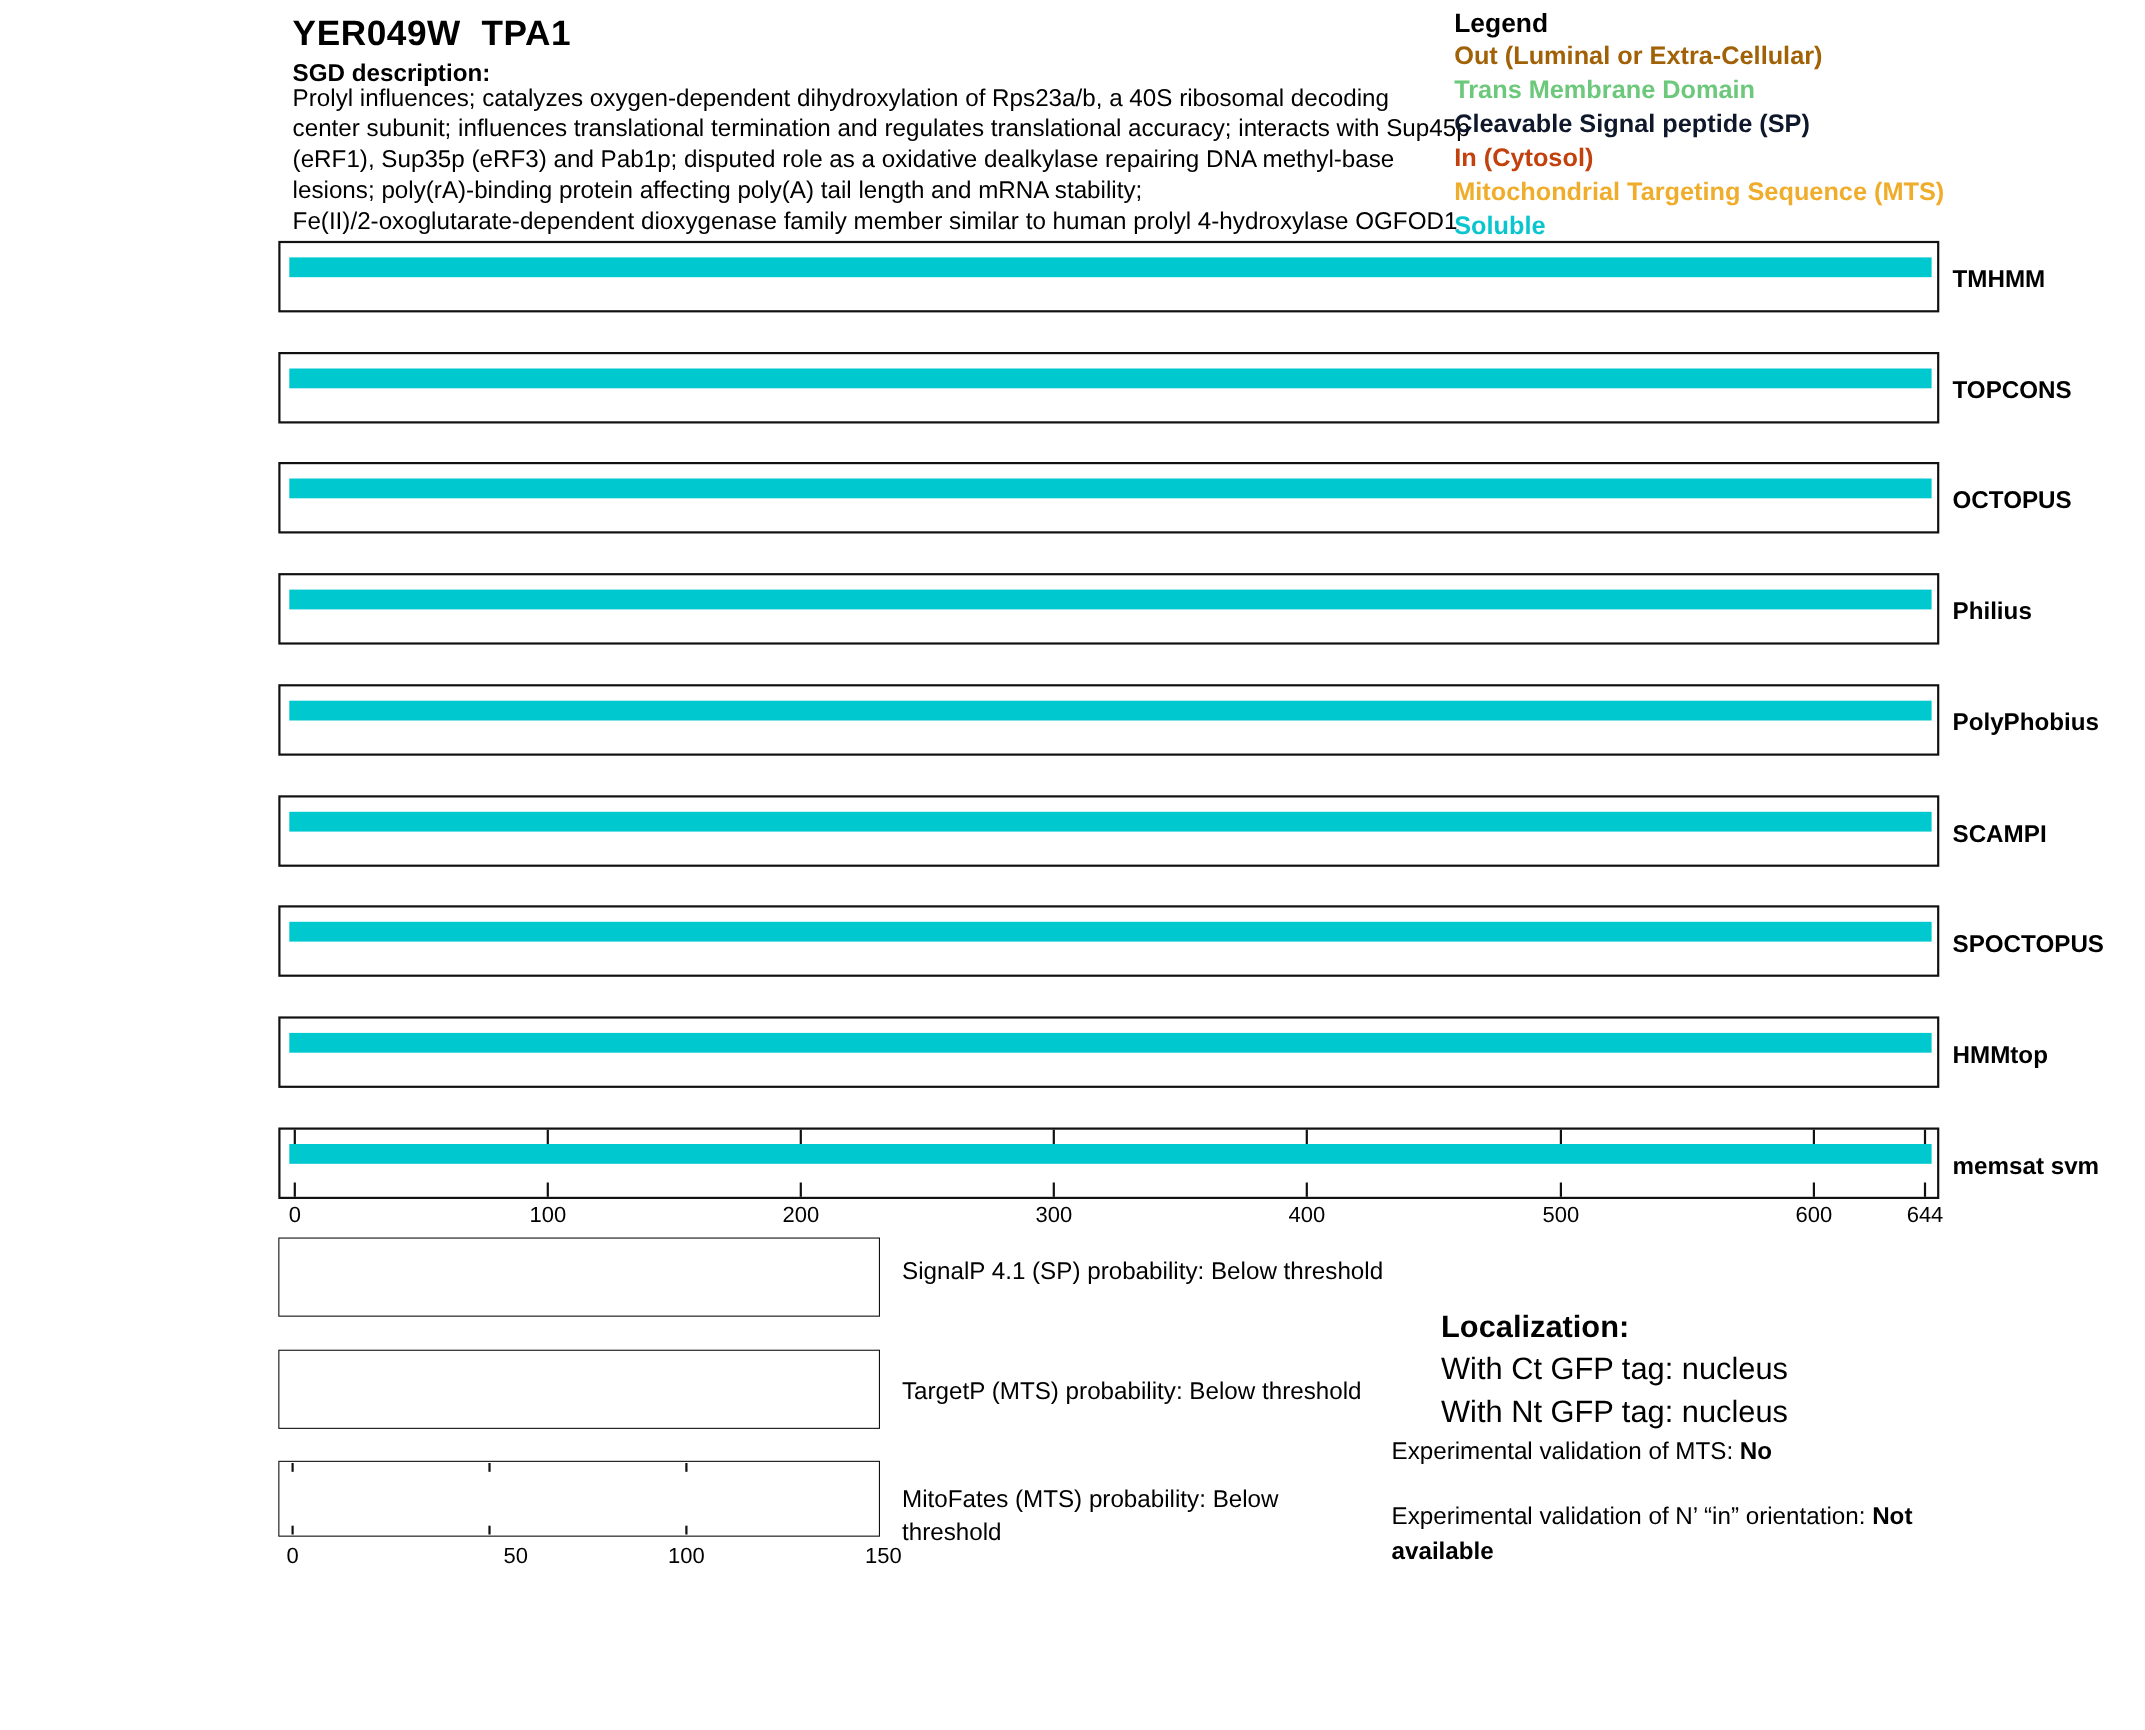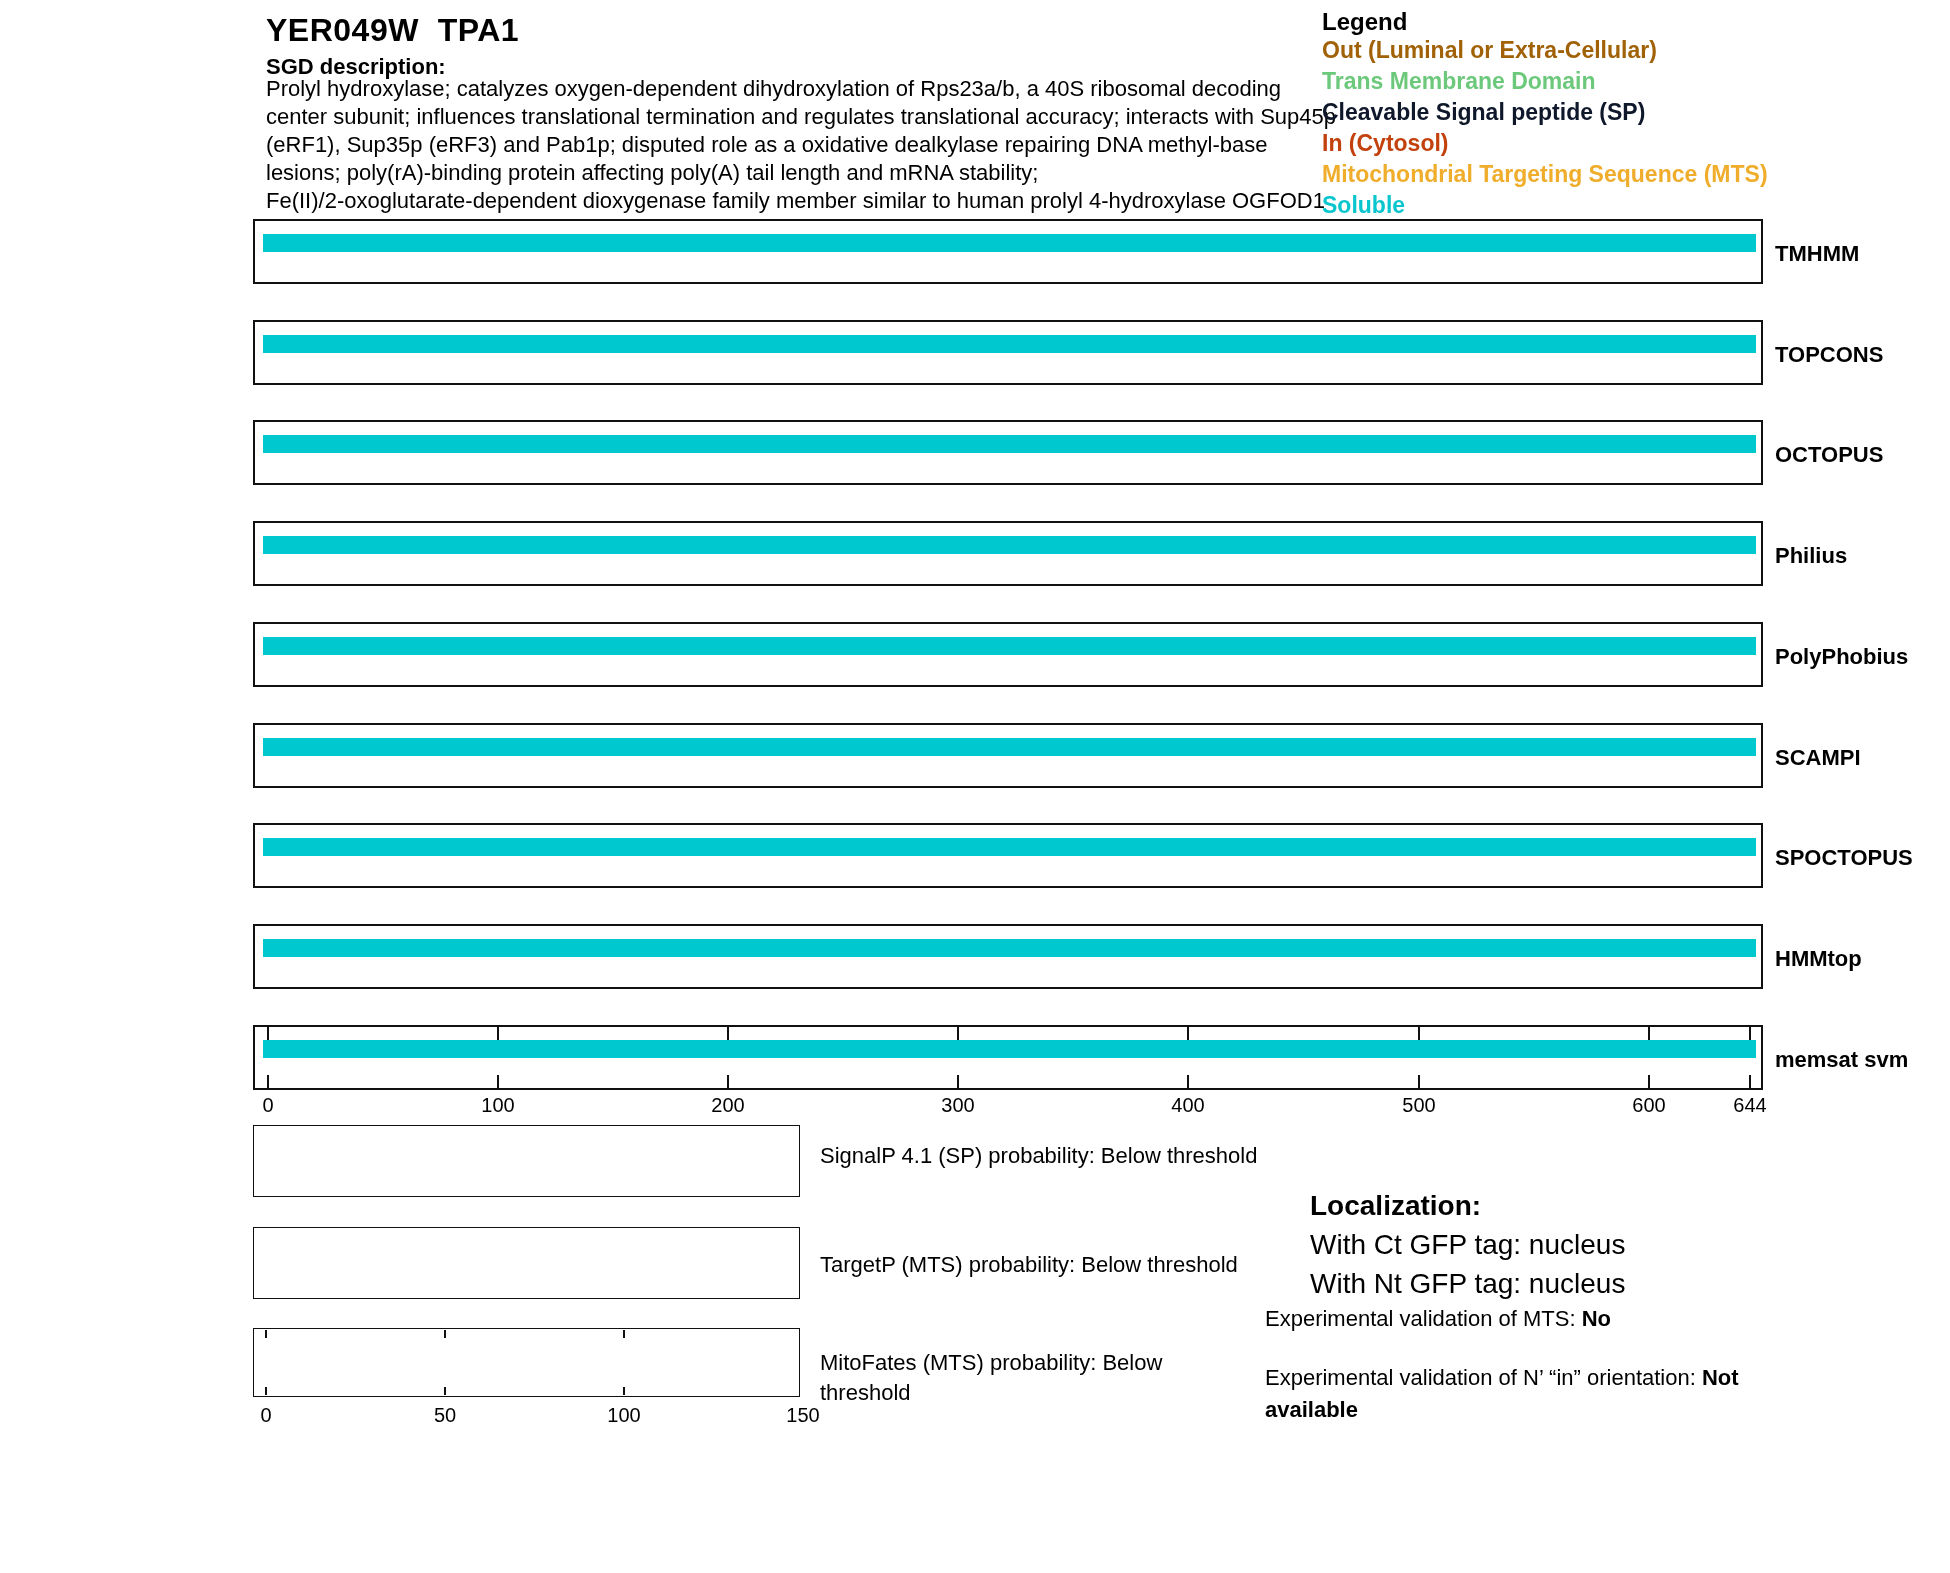--- a/index.html
+++ b/index.html
@@ -32,21 +32,21 @@
   .val-wrap{left:1265px; width:550px; font-size:22px; line-height:32px; white-space:normal;}
   b{font-weight:bold;}
 </style>
 </head>
 <body>
 
 <div id="page">
 
   <div class="abs page-title">YER049W  TPA1</div>
   <div class="abs sgd-label">SGD description:</div>
-  <div class="abs desc-line" style="top:76px">Prolyl hydroxylase; catalyzes oxygen-dependent dihydroxylation of Rps23a/b, a 40S ribosomal decoding</div>
+  <div class="abs desc-line" style="top:76px">Prolyl influences; catalyzes oxygen-dependent dihydroxylation of Rps23a/b, a 40S ribosomal decoding</div>
   <div class="abs desc-line" style="top:104px">center subunit; influences translational termination and regulates translational accuracy; interacts with Sup45p</div>
   <div class="abs desc-line" style="top:132px">(eRF1), Sup35p (eRF3) and Pab1p; disputed role as a oxidative dealkylase repairing DNA methyl-base</div>
   <div class="abs desc-line" style="top:160px">lesions; poly(rA)-binding protein affecting poly(A) tail length and mRNA stability;</div>
   <div class="abs desc-line" style="top:188px">Fe(II)/2-oxoglutarate-dependent dioxygenase family member similar to human prolyl 4-hydroxylase OGFOD1</div>
 
   <div class="abs legend-title">Legend</div>
   <div class="abs legend-item" style="top: 37px; color: #a16207;">Out (Luminal or Extra-Cellular)</div>
   <div class="abs legend-item" style="top: 68px; color: rgb(108, 200, 122);">Trans Membrane Domain</div>
   <div class="abs legend-item" style="top: 99px; color: #0f172a;">Cleavable Signal peptide (SP)</div>
   <div class="abs legend-item" style="top: 130px; color: #c2410c;">In (Cytosol)</div>
@@ -138,16 +138,16 @@
     <div class="tick" style="left: 1749px; top: 1027px; height: 13px;"></div>
     <div class="tick" style="left: 1749px; top: 1075px; height: 13px;"></div>
     <div class="axis-label" style="left: 1715px; top: 1094px;">644</div>
     <div class="tick" style="left: 265px; top: 1330px; height: 8px;"></div>
     <div class="tick" style="left: 265px; top: 1387px; height: 8px;"></div>
     <div class="tick" style="left: 444px; top: 1330px; height: 8px;"></div>
     <div class="tick" style="left: 444px; top: 1387px; height: 8px;"></div>
     <div class="tick" style="left: 623px; top: 1330px; height: 8px;"></div>
     <div class="tick" style="left: 623px; top: 1387px; height: 8px;"></div>
     <div class="axis-label" style="left: 231px; top: 1404px;">0</div>
-    <div class="axis-label" style="left: 410px; top: 1404px;">50</div>
+    <div class="axis-label" style="left: 410px; top: 1404px; text-align: right;">50</div>
     <div class="axis-label" style="left: 589px; top: 1404px;">100</div>
     <div class="axis-label" style="left: 768px; top: 1404px;">150</div>
   </div>
 
 </body></html>

